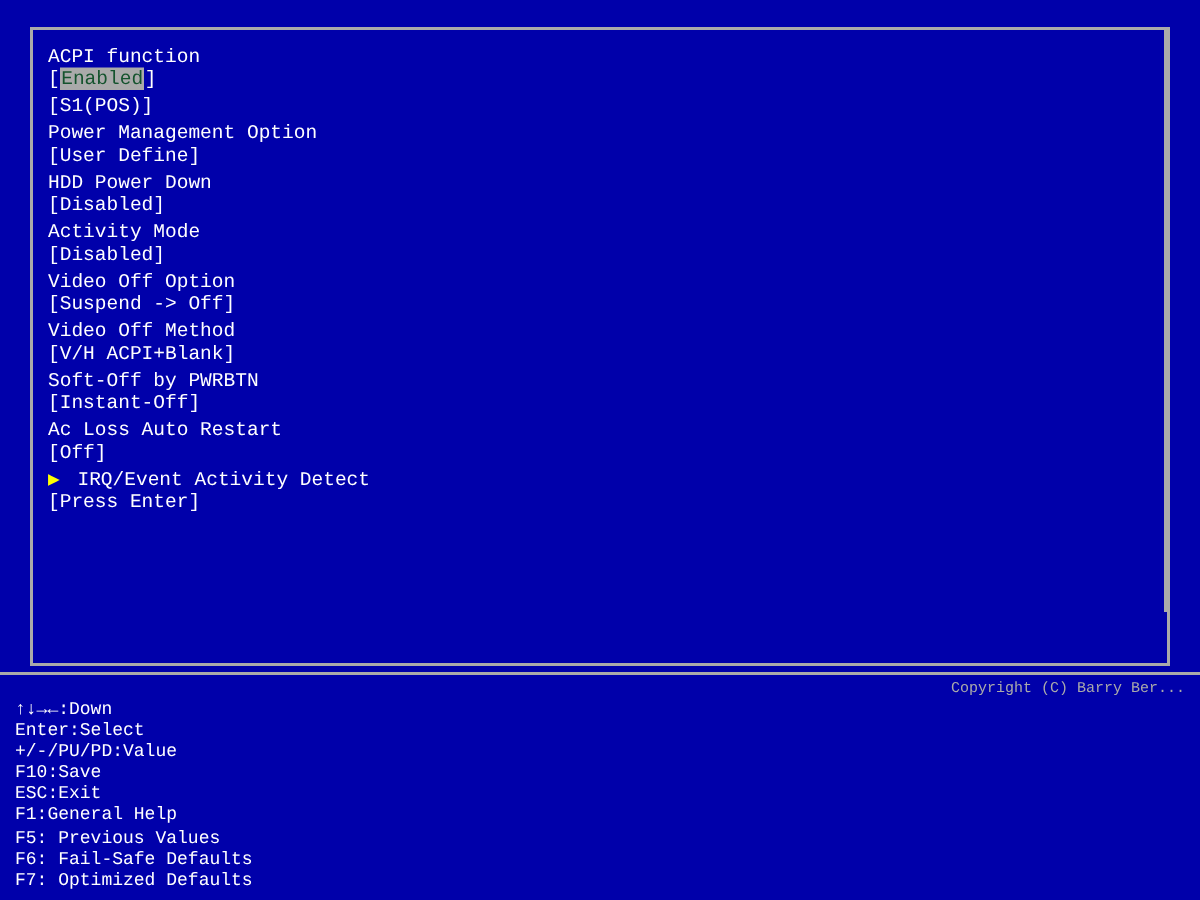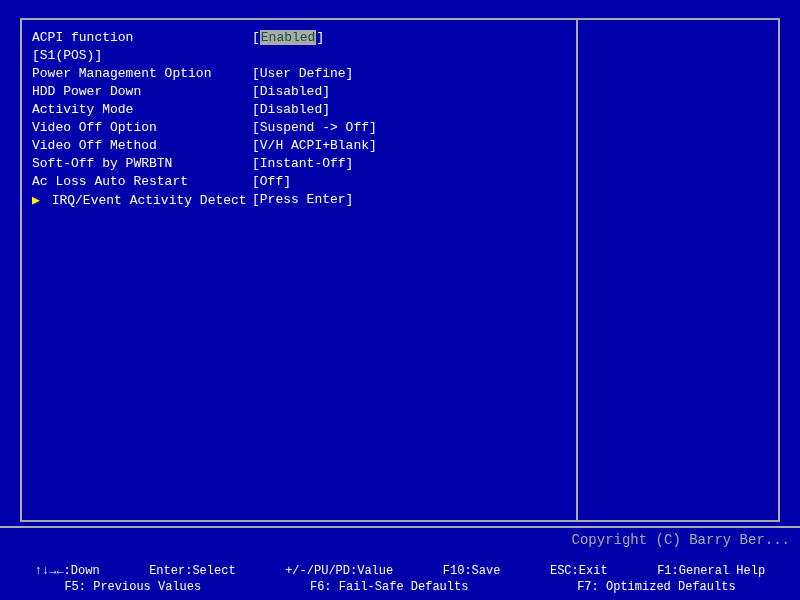--- a/index.html
+++ b/index.html
@@ -1,15 +1,15 @@
 <!DOCTYPE html>
 <html><head>
   <meta charset="utf-8">
   <style>
-    * { margin: 0; padding: 0; box-sizing: border-box; }
+    * { margin: 0; padding: 0; box-sizing: border-box; flex-direction: column; }
     body {
       width: 800px;
       height: 600px;
       background: #000;
       font-family: 'Courier New', Courier, monospace;
       font-size: 14px;
       color: #fff;
       overflow: hidden;
     }
     #screen {
@@ -90,24 +90,24 @@
     }
     .bottom-row {
       display: flex;
       justify-content: space-around;
       margin-bottom: 2px;
     }
     .bottom-item {
       white-space: nowrap;
     }
     .copyright {
-      font-size: 14px;
+      font-size: 10px;
       color: #aaa;
       text-align: right;
-      margin-bottom: 16px;
+      margin-bottom: 1px;
     }
   </style>
 </head>
 <body>
 
 <div id="screen">
   <div id="title-area">
     <div id="title-line1"></div>
     <div id="title-line2"></div>
   </div>

